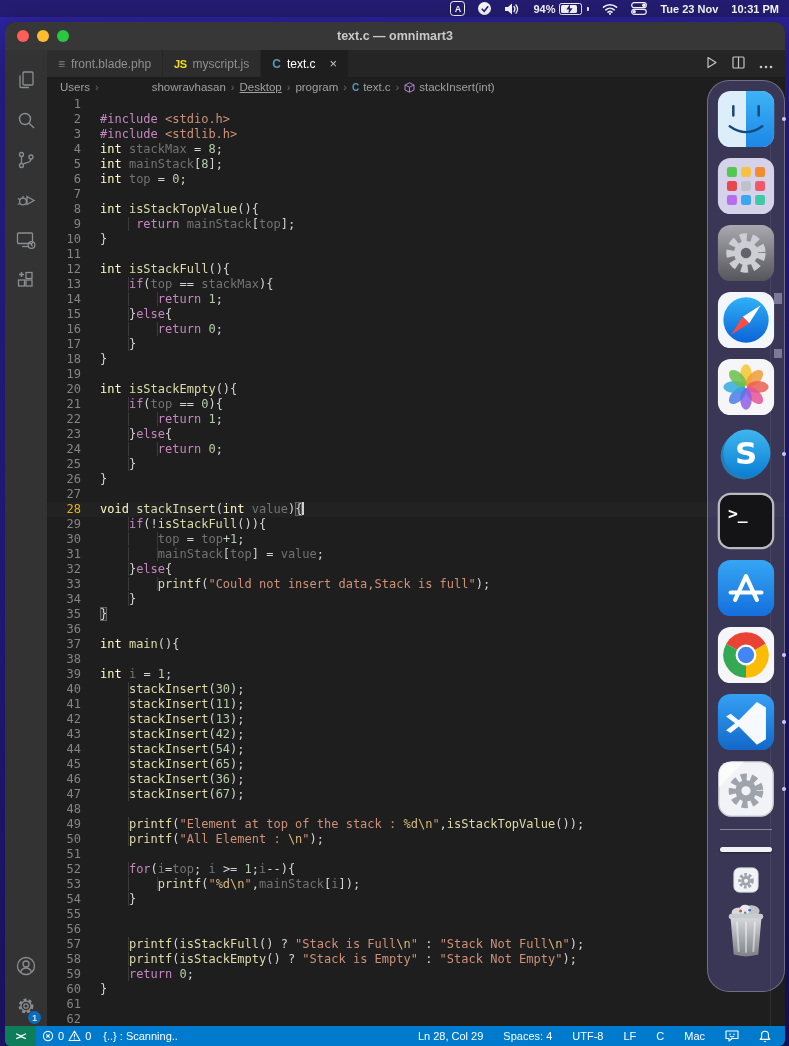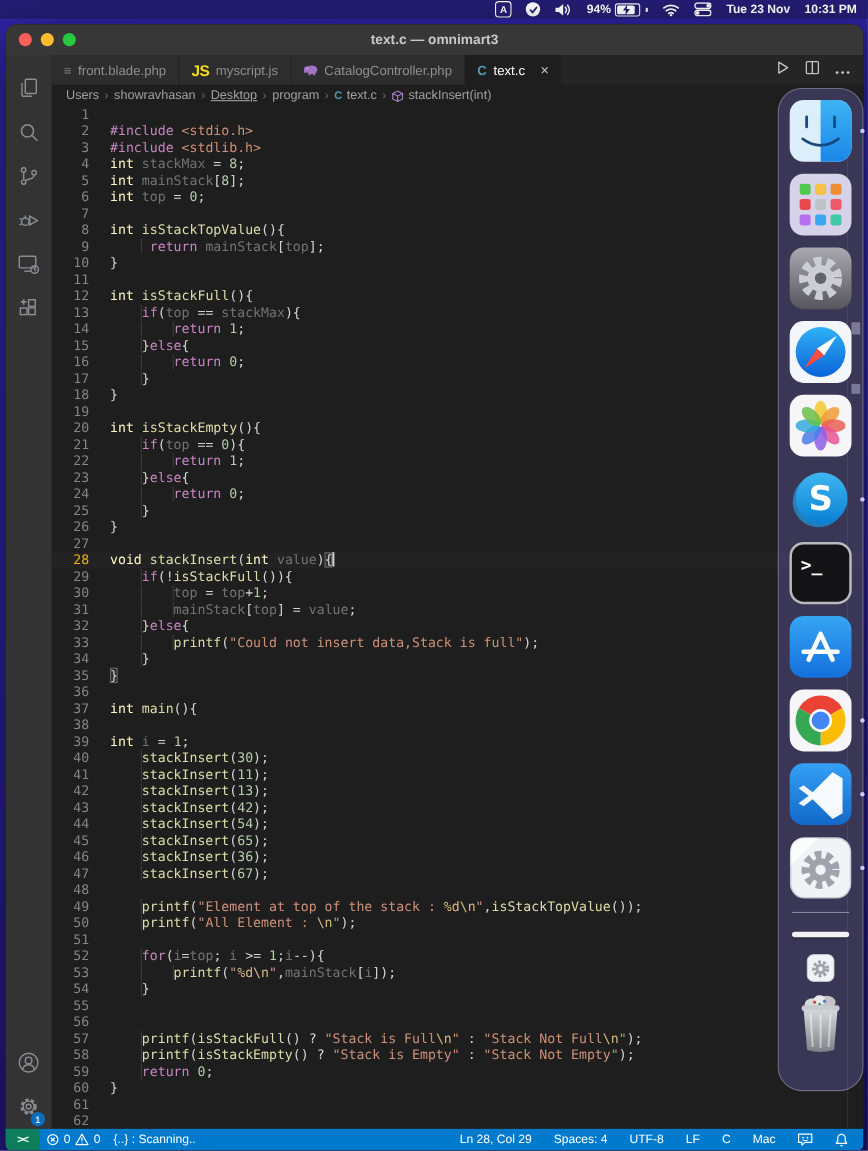--- a/index.html
+++ b/index.html
@@ -28,21 +28,21 @@
   .tl.red{background:#ff5f57;margin-left:12px}.tl.yellow{background:#febc2e}.tl.green{background:#28c840}
   #win-title{position:absolute;left:0;right:0;text-align:center;color:#c8c8c8;font-size:12.5px;font-weight:600;}
 
   #tabsrow{height:27px;background:#252526;display:flex;align-items:stretch;flex:0 0 auto;padding-left:42px;position:relative;}
   .tab{display:flex;align-items:center;gap:6px;padding:0 11px;background:#2d2d2d;color:#8f8f8f;
     font-size:12px;border-right:1px solid #252526;white-space:nowrap;}
   .tab.active{background:#1e1e1e;color:#fff;}
   .tab .close{margin-left:8px;color:#c5c5c5;font-size:13px;line-height:1;}
   .ticon{font-weight:bold;font-size:10px;display:inline-flex;align-items:center;}
   .ticon.blade{color:#7a8288;font-size:12px}
-  .ticon.js{color:#f5de19;font-size:14px;letter-spacing:-.5px}
+  .ticon.js{color:#f5de19;font-size:11px;letter-spacing:-.5px}
   .ticon.c{color:#519aba;font-size:12px}
   #tab-actions{margin-left:auto;display:flex;align-items:center;gap:14px;padding-right:12px;color:#c5c5c5;}
 
   #breadcrumb{height:20px;background:#1e1e1e;display:flex;align-items:center;color:#a0a0a0;
     font-size:11.5px;padding-left:55px;gap:5px;flex:0 0 auto;}
   #breadcrumb .sep{color:#6a6a6a;font-size:11px;}
   #breadcrumb .bc-c{color:#519aba;font-weight:bold;font-size:10px;}
 
   #bodyrow{flex:1;display:flex;min-height:0;position:relative;}
   #activitybar{width:42px;background:#333333;display:flex;flex-direction:column;align-items:center;flex:0 0 auto;
@@ -138,31 +138,20 @@
   <div id="tabsrow">
 
     <div class="tab">
         <span class="ticon blade">≡</span>
         <span>front.blade.php</span>
       </div>
       <div class="tab">
         <span class="ticon js">JS</span>
         <span>myscript.js</span>
       </div>
-      <div class="tab">
-        <svg width="13" height="11" viewBox="0 0 13 11">
-          <ellipse cx="7.5" cy="5.5" rx="5" ry="4" fill="#a074c4"></ellipse>
-          <circle cx="3.2" cy="5" r="2.8" fill="#a074c4"></circle>
-          <rect x="4.5" y="7.5" width="1.6" height="3" fill="#a074c4"></rect>
-          <rect x="9" y="7.5" width="1.6" height="3" fill="#a074c4"></rect>
-          <path d="M1.2 5 q-1 2 .6 3.4" stroke="#a074c4" fill="none" stroke-width="1.1"></path>
-          <circle cx="3.4" cy="4.2" r=".5" fill="#fff"></circle>
-        </svg>
-        <span>CatalogController.php</span>
-      </div>
       <div class="tab active">
         <span class="ticon c">C</span>
         <span>text.c</span>
         <span class="close">×</span>
       </div>
       <div id="tab-actions">
       <span>
         <svg width="13" height="13" viewBox="0 0 13 13">
             <path d="M3 1.5 L11 6.5 L3 11.5 Z" stroke="#c5c5c5" stroke-width="1.2" fill="none" stroke-linejoin="round"></path>
           </svg>
@@ -181,21 +170,21 @@
           </svg>
       </span>
     </div>
   </div>
 
   <div id="breadcrumb">
       <span style="display: inline-flex; align-items: flex-end; gap: 4px;">
         <span>Users</span>
       </span>
       <span class="sep">›</span>
-      <span style="display: inline-flex; align-items: center; gap: 4px;">
+      <span style="display: inline-flex; align-items: center; gap: 4px; margin-left: 48px;">
         <span>showravhasan</span>
       </span>
       <span class="sep">›</span>
       <span style="display: inline-flex; align-items: flex-start; gap: 4px; text-decoration: underline;">
         <span>Desktop</span>
       </span>
       <span class="sep">›</span>
       <span style="display: inline-flex; align-items: center; gap: 4px;">
         <span>program</span>
       </span>

